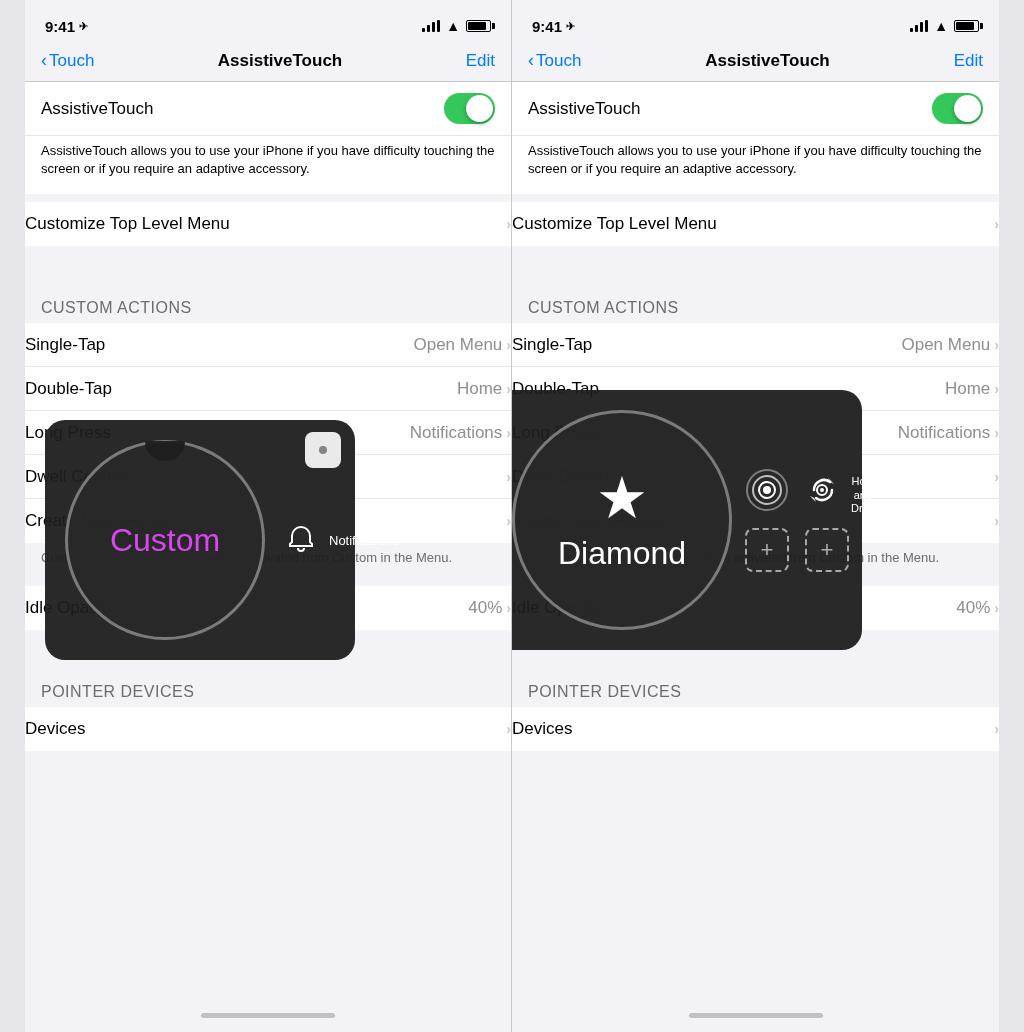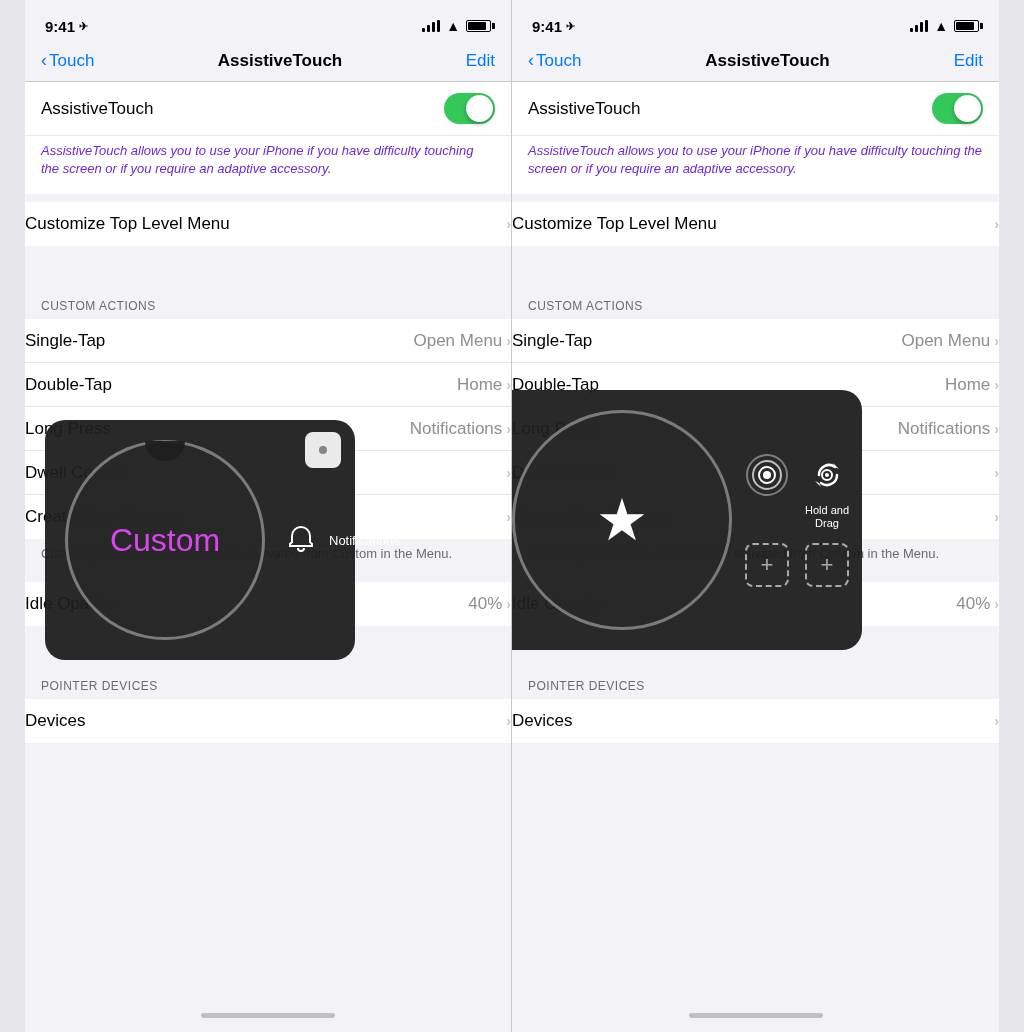--- a/index.html
+++ b/index.html
@@ -138,21 +138,21 @@
       height: 1px;
       background: #c8c8c8;
     }
     
     .content {
       flex: 1;
       overflow: hidden;
       background: #f2f2f7;
     }
     .section-header {
-      font-size: 12px;
+      font-size: 16px;
       font-weight: 400;
       color: #6c6c70;
       text-transform: uppercase;
       letter-spacing: 0.5px;
       padding: 18px 16px 6px;
     }
     .list-item {
       background: #fff;
       display: flex;
       align-items: center;
@@ -195,25 +195,24 @@
       background: #fff;
       border-radius: 50%;
       position: absolute;
       top: 2px;
       right: 2px;
       box-shadow: 0 2px 4px rgba(0,0,0,0.3);
     }
     
     .at-description {
       font-size: 13px;
-      color: #6d28d9;
+      color: #000000;
       padding: 6px 16px 16px;
       background: #fff;
       line-height: 1.4;
-      font-style: italic;
     }
     .at-top {
       background: #fff;
       padding: 11px 16px;
       display: flex;
       align-items: center;
       justify-content: space-between;
       border-bottom: 1px solid #e5e5ea;
     }
     .at-label {
@@ -397,21 +396,21 @@
     }
     
     .popup-menu-right {
       display: grid;
       grid-template-columns: 1fr 1fr;
       gap: 10px;
       flex: 1;
     }
     .popup-menu-item {
       display: flex;
-      flex-direction: column;
+      flex-direction: row;
       align-items: flex-end;
       gap: 4px;
     }
     .popup-menu-item-icon {
       width: 50px;
       height: 50px;
       display: flex;
       align-items: center;
       justify-content: center;
       font-size: 24px;
@@ -692,20 +691,21 @@
 
     <div class="home-indicator">
       <div class="home-bar"></div>
     </div>
 
     <div class="overlay-container">
       <div class="popup-right">
 
         <div class="popup-circle-right">
           <div style="font-size:58px; color:#fff; line-height:1;">★</div>
+          <span class="popup-circle-label-right">Diamond</span>
         </div>
 
         <div class="popup-menu-right">
 
           <div class="popup-menu-item">
             <div class="popup-menu-item-icon">
               <svg width="44" height="44" viewBox="0 0 44 44">
                 <circle cx="22" cy="22" r="8" fill="none" stroke="white" stroke-width="2"></circle>
                 <circle cx="22" cy="22" r="14" fill="none" stroke="white" stroke-width="2" opacity="0.7"></circle>
                 <circle cx="22" cy="22" r="20" fill="none" stroke="white" stroke-width="2" opacity="0.4"></circle>

